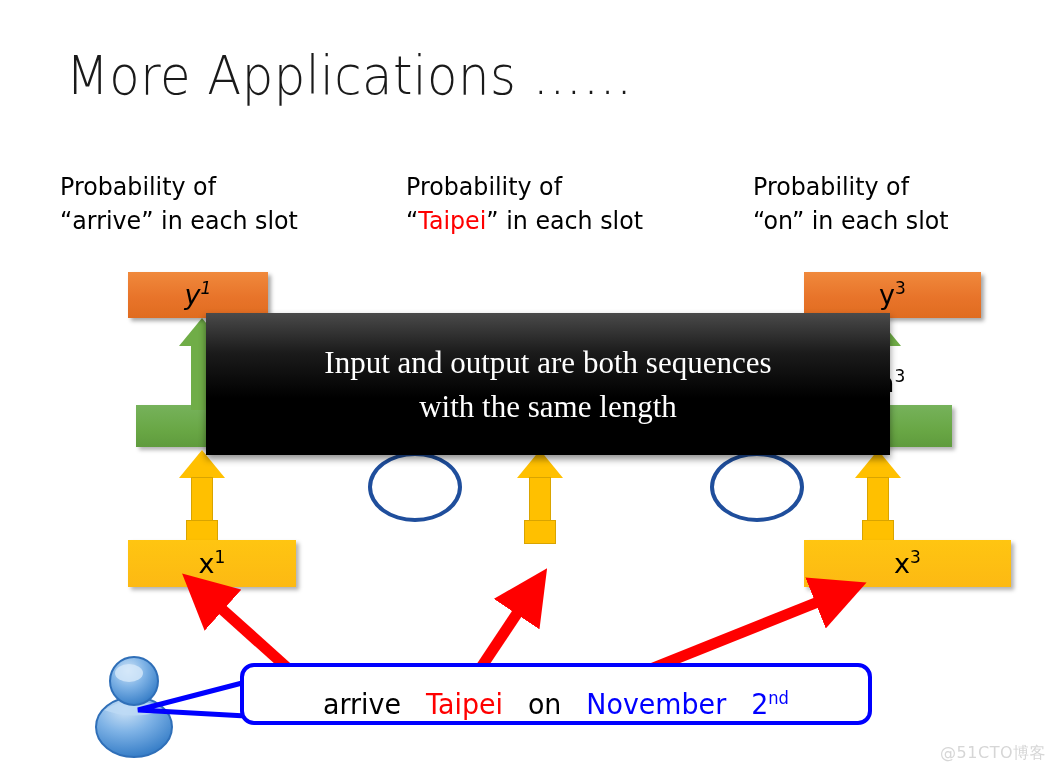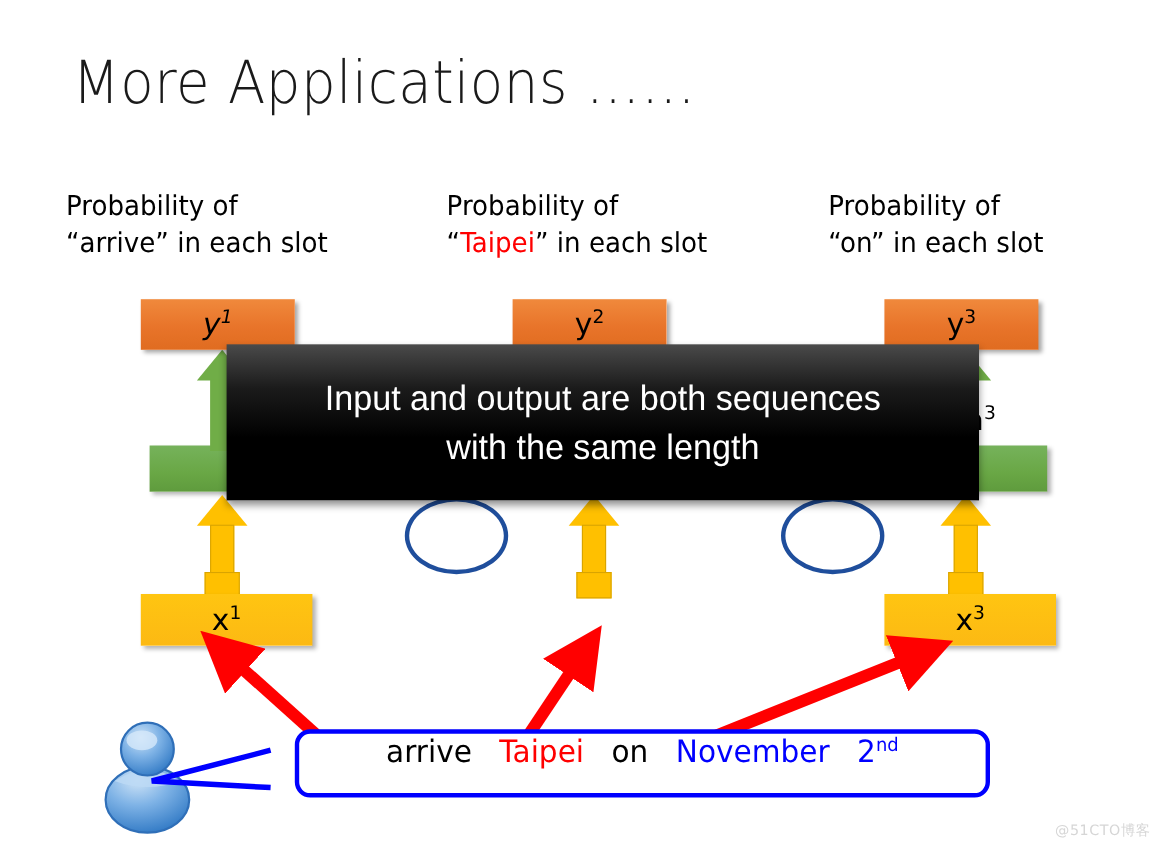--- a/index.html
+++ b/index.html
@@ -46,21 +46,21 @@
   .cap-red { color: #ff0000; }
 
   
   .ybox {
     width: 140px;
     height: 46px;
     background: linear-gradient(180deg, #f0893c 0%, #e8742a 55%, #e06c20 100%);
     box-shadow: 3px 3px 4px rgba(0,0,0,0.35);
   }
   .xbox {
-    width: 156px;
+    width: 168px;
     height: 47px;
     background: #fdbf11;
     background: linear-gradient(180deg, #ffc511 0%, #fcb913 100%);
     box-shadow: 3px 3px 4px rgba(0,0,0,0.3);
   }
   .abox {
     width: 140px;
     height: 40px;
     background: #9dc3e6;
     border: 2px solid #5b9bd5;
@@ -113,62 +113,61 @@
     border: 4px solid #1f4e9c;
     border-radius: 50%;
     background: transparent;
   }
 
   
   .banner {
     background: linear-gradient(180deg, #4a4a4a 0%, #1b1b1b 28%, #000000 60%, #000000 100%);
     color: #ffffff;
     text-align: center;
-    font-family: Liberation Sans, sans-serif;
+    font-family: Liberation Serif, serif;
     box-shadow: 0 4px 7px rgba(0,0,0,0.45);
     display: flex;
     flex-direction: column;
     justify-content: center;
   }
   .banner-line {
     font-size: 32px;
     line-height: 44px;
     white-space: nowrap;
     transform: scaleX(0.97);
   }
 
   
   #bubble {
     border: 4px solid #0000ff;
     border-radius: 14px;
     background: #ffffff;
     box-sizing: border-box;
     display: flex;
-    align-items: flex-start;
-    margin-left: 28px;
+    align-items: flex-end;
   }
   #bubble-text {
     width: 100%;
     text-align: center;
     font-size: 28px;
     font-family: "DejaVu Sans", sans-serif;
     white-space: nowrap;
     transform: scaleX(0.96);
   }
   .w-black { color: #000000; }
   .w-red   { color: #ff0000; }
   .w-blue  { color: #0000ff; }
   .w-gap   { display: inline-block; width: 26px; }
   #bubble-text sup { font-size: 17px; vertical-align: super; }
 
   
   #watermark {
     right: 8px;
     bottom: 6px;
-    font-size: 13px;
+    font-size: 16px;
     color: #d6d6d6;
     font-family: "DejaVu Sans", sans-serif;
     letter-spacing: 0.5px;
   }
   .svg-layer { position: absolute; left: 0; top: 0; pointer-events: none; }
 </style>
 </head>
 <body>
 
 <div id="slide">
@@ -242,41 +241,36 @@
   </div>
 
   <div class="abs blue-arc" style="left:368px; top:452px; width:86px; height:62px;"></div>
   <div class="abs blue-arc" style="left:710px; top:452px; width:86px; height:62px;"></div>
 
   <div class="abs ybox" style="left:128px; top:272px;font-style:italic;">
     <span class="box-label">
       <span>y</span><sup>1</sup>
     </span>
   </div>
-  <div class="abs ybox" style="left:466px; top:272px;">
-    <span class="box-label">
-      <span>y</span><sup>2</sup>
-    </span>
-  </div>
-  <div class="abs ybox" style="left:804px; top:272px;">
+  <div class="abs ybox" style="left:804px; top:272px;padding-left:37px;">
     <span class="box-label">
       <span>y</span><sup>3</sup>
     </span>
   </div>
 
   <div class="abs" style="left:186px; top:520px; width:30px; height:22px; background:#ffc000; border:1px solid #d9a400;"></div>
   <div class="abs" style="left:524px; top:520px; width:30px; height:22px; background:#ffc000; border:1px solid #d9a400;"></div>
   <div class="abs" style="left:862px; top:520px; width:30px; height:22px; background:#ffc000; border:1px solid #d9a400;"></div>
 
   <div class="abs xbox" style="left:128px; top:540px;">
     <span class="box-label">
       <span>x</span><sup>1</sup>
     </span>
   </div>
-  <div class="abs xbox" style="left:804px; top:540px;">
+  <div class="abs xbox" style="left:804px; top:540px;padding-left:39px;">
     <span class="box-label">
       <span>x</span><sup>3</sup>
     </span>
   </div>
 
   <svg class="svg-layer" width="1054" height="770">
     <defs>
       <marker id="redhead" markerWidth="5" markerHeight="5" refX="2.2" refY="2.5" orient="auto">
         <path d="M0,0 L5,2.5 L0,5 z" fill="#ff0000"></path>
       </marker>

